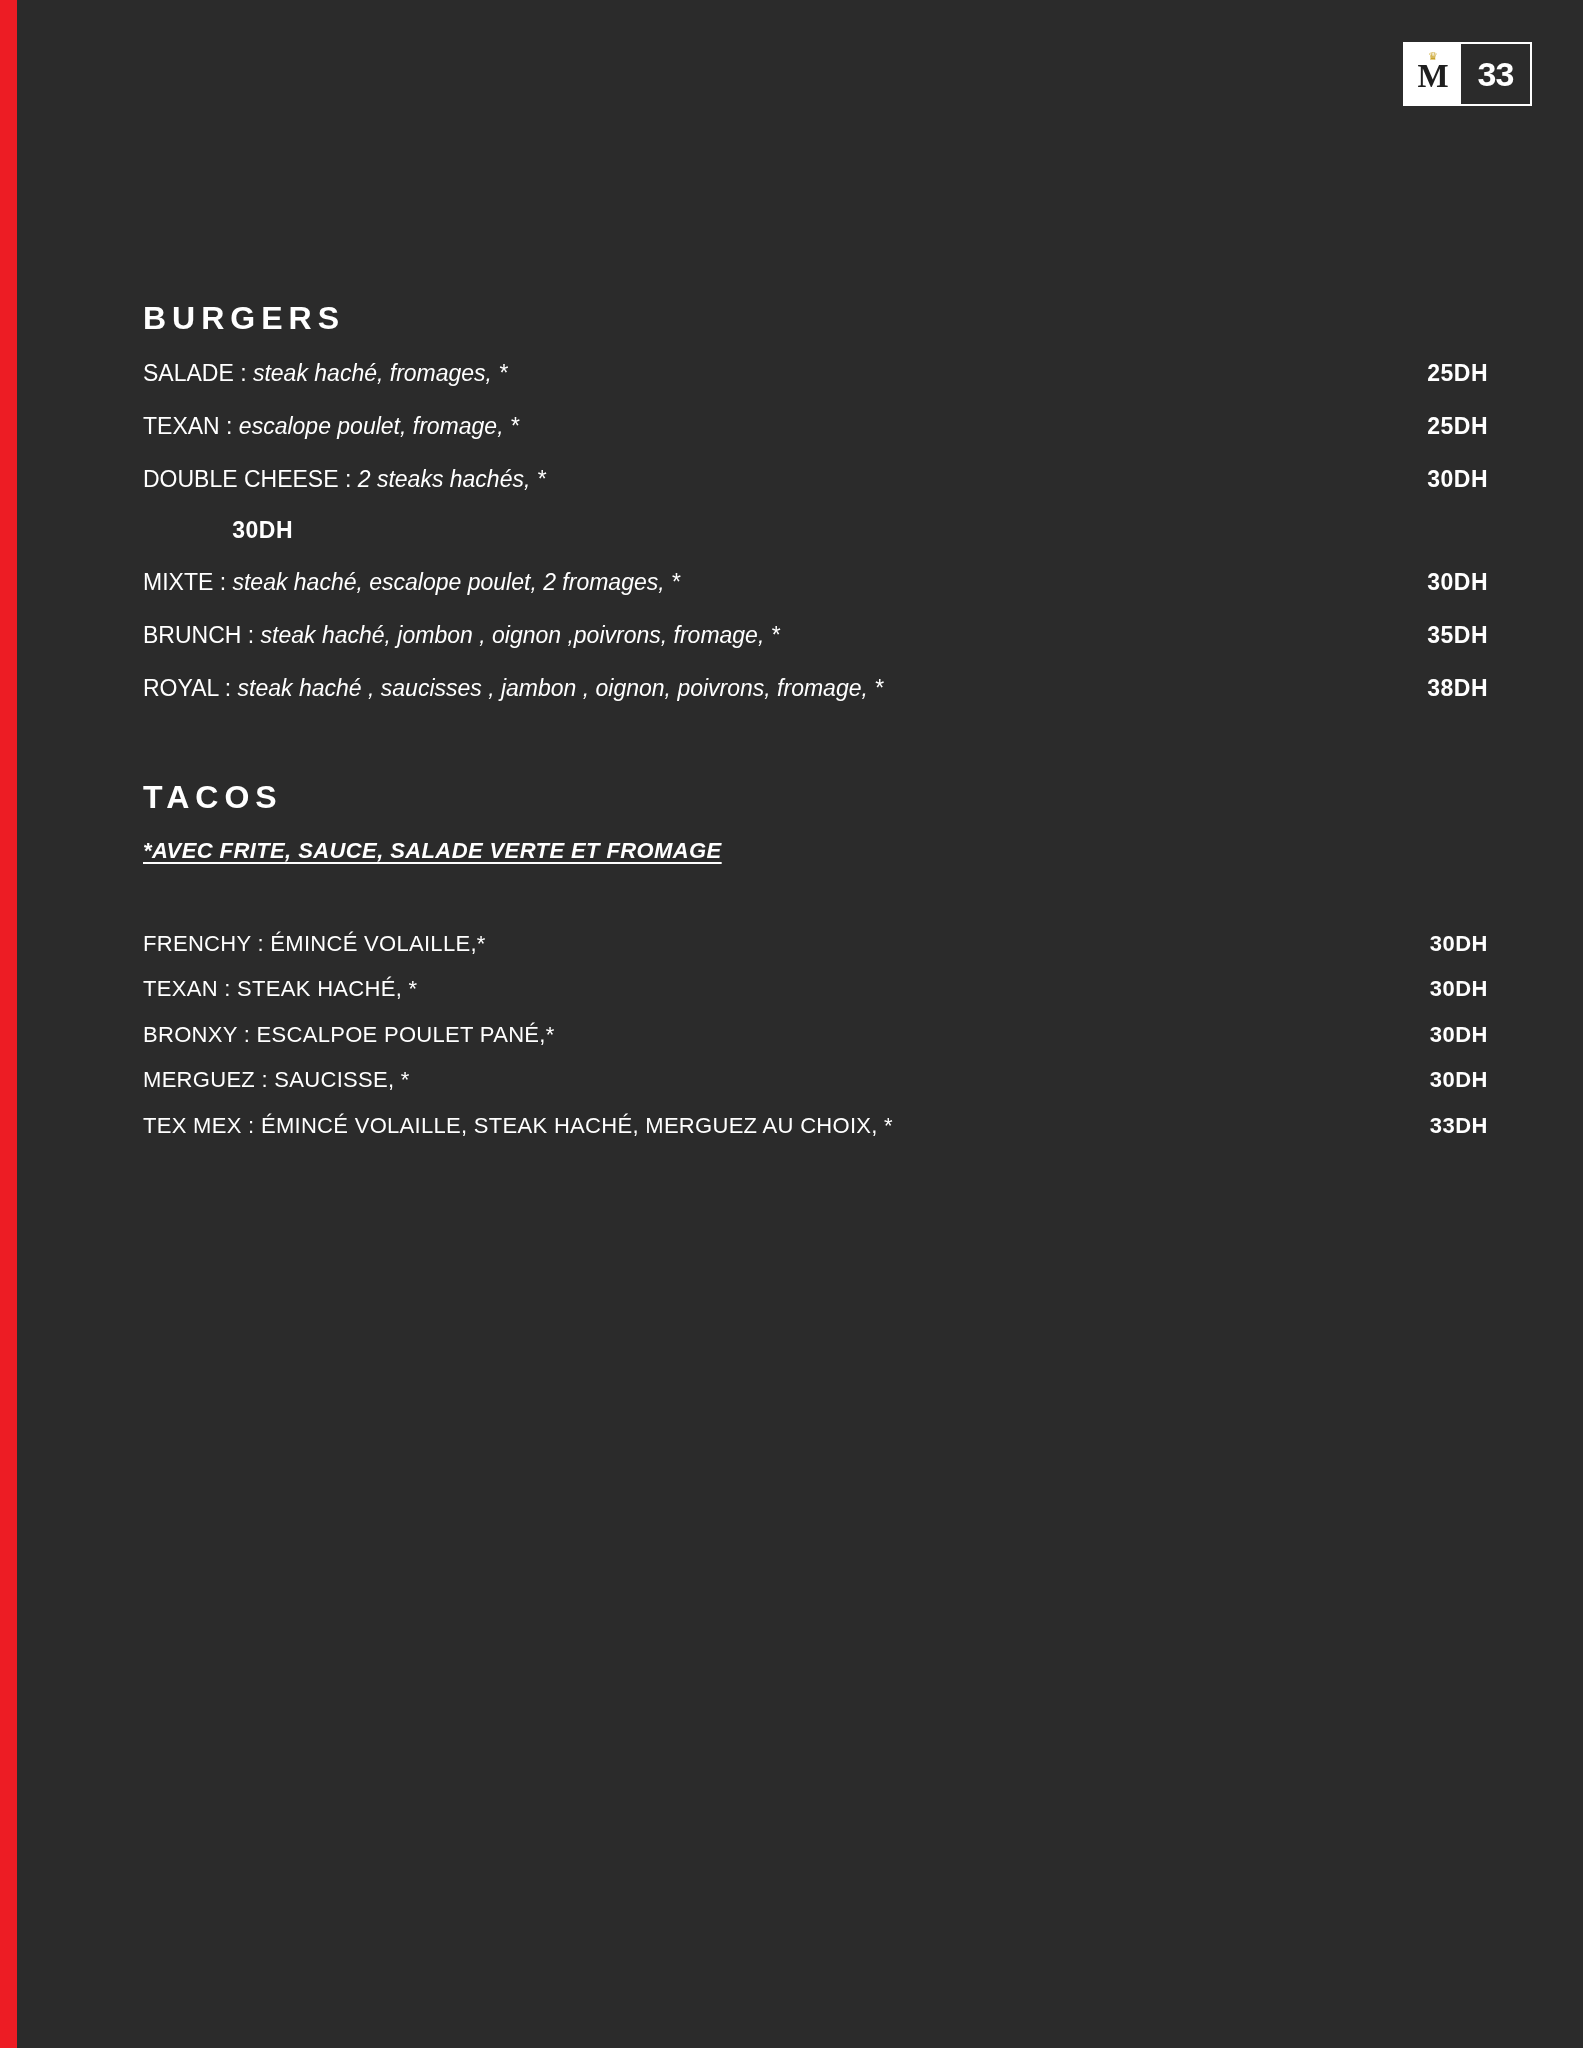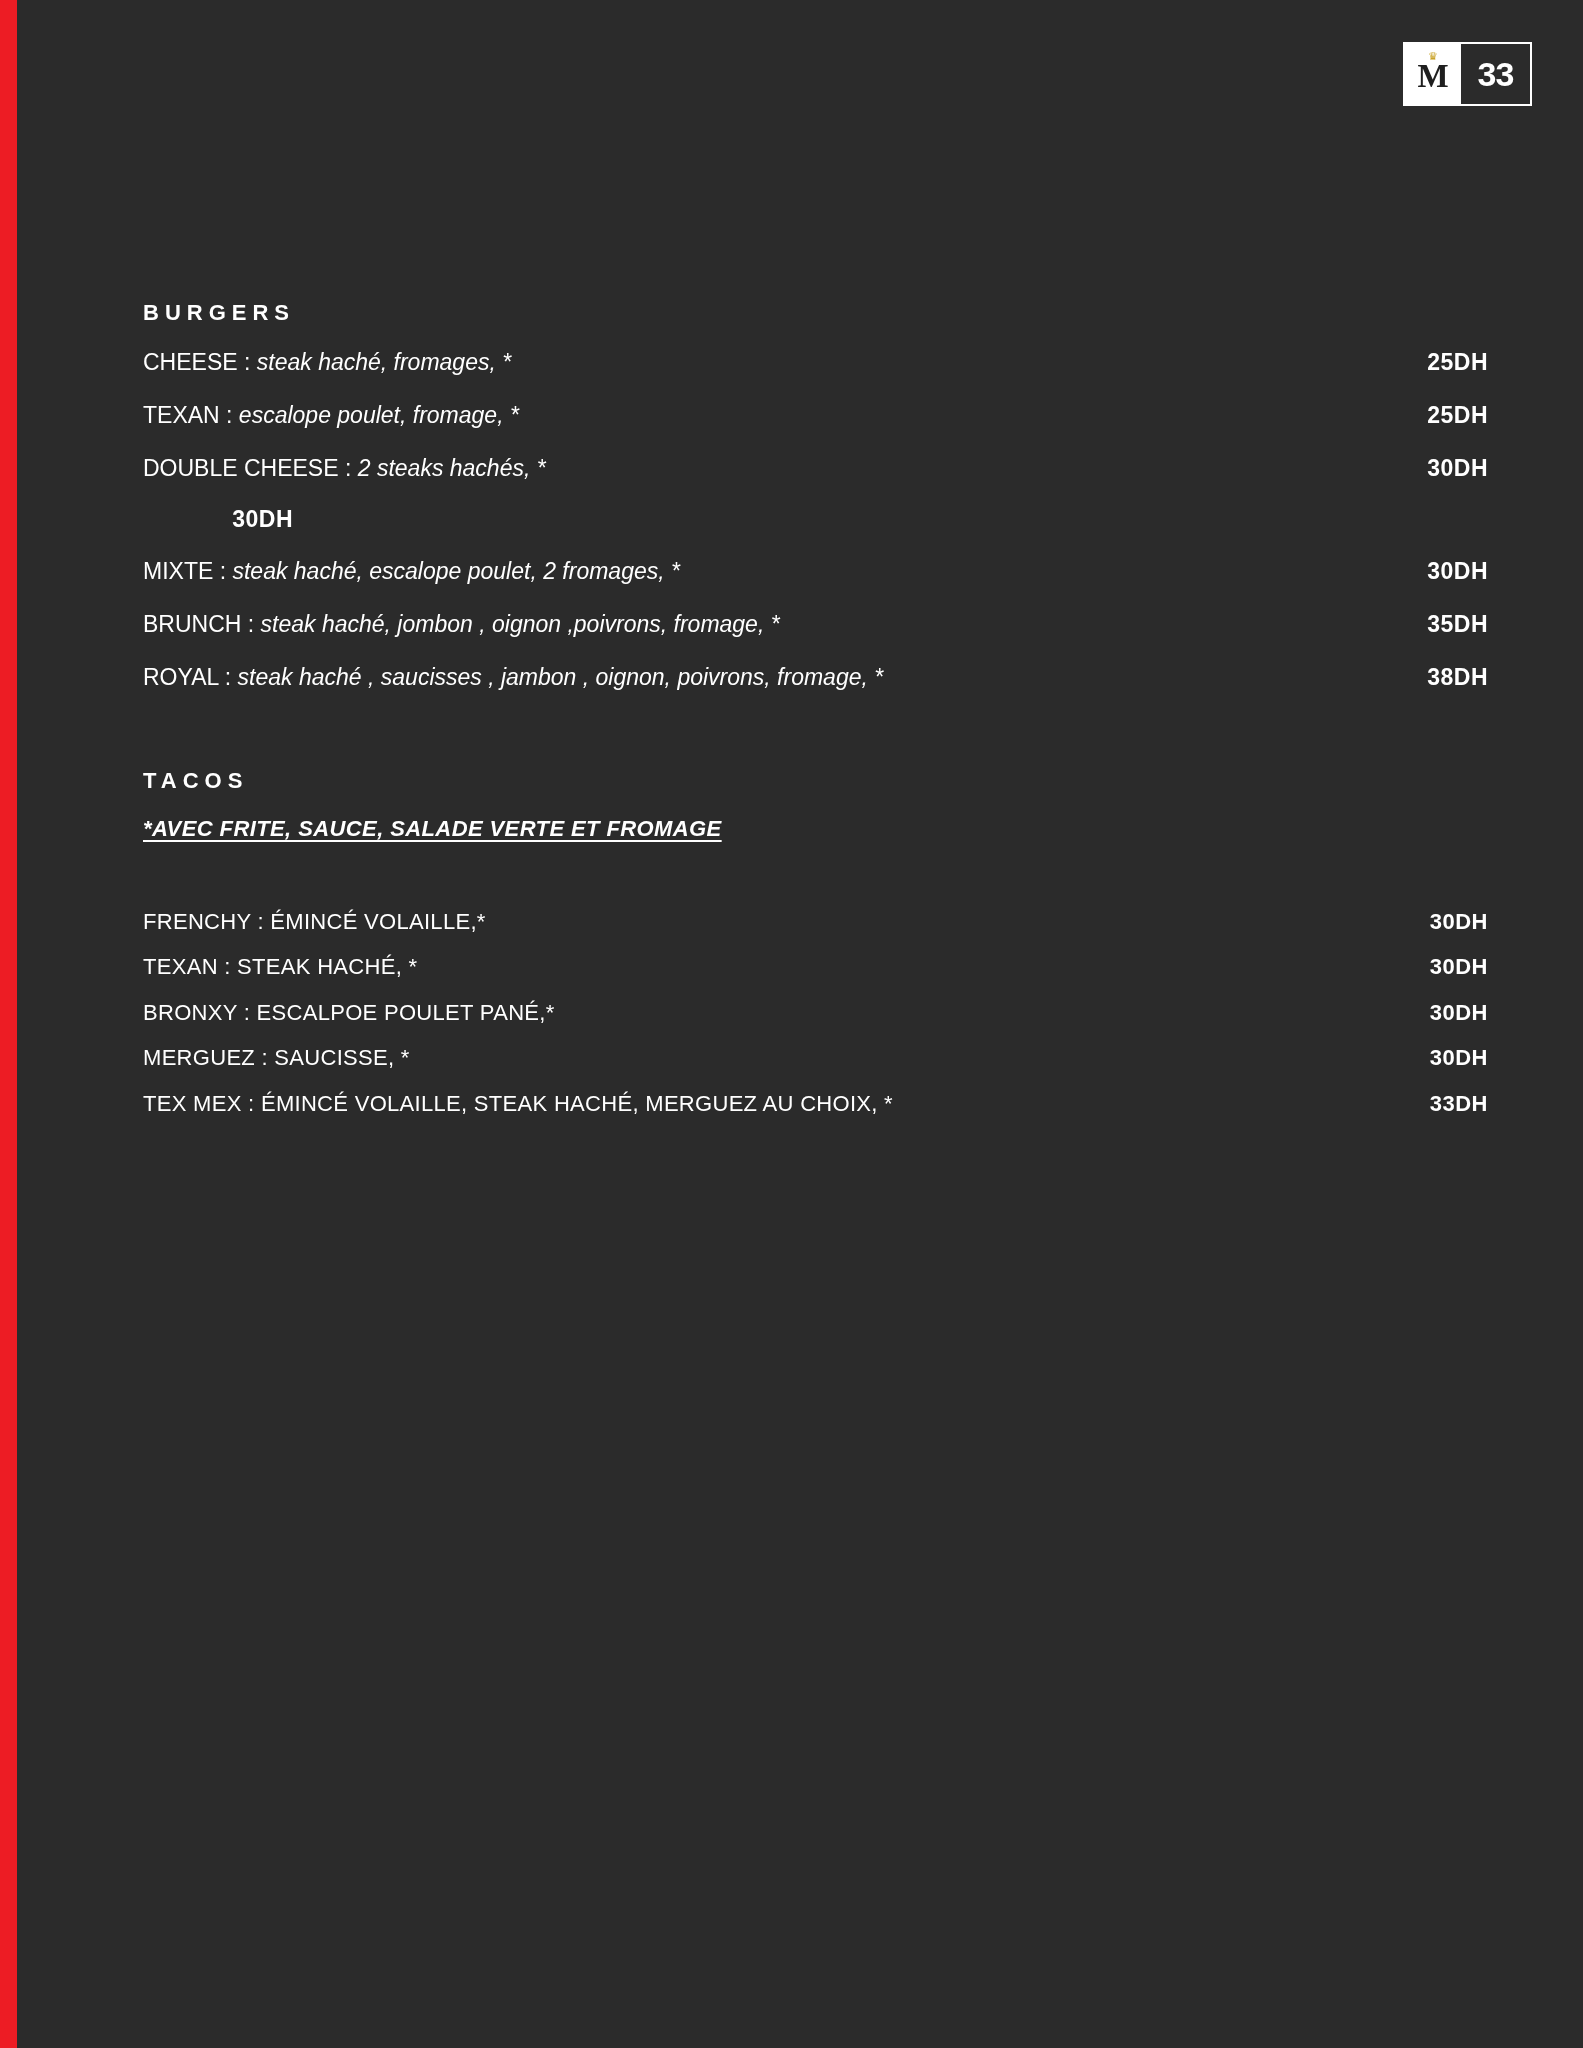--- a/index.html
+++ b/index.html
@@ -76,21 +76,21 @@
   }
 
   .content {
     position: absolute;
     left: 143px;
     right: 95px;
     top: 300px;
   }
 
   .section-title {
-    font-size: 22px;
+    font-size: 32px;
     font-weight: 700;
     letter-spacing: 6px;
     color: #ffffff;
     margin: 0 0 22px 0;
   }
   .section-sub {
     font-size: 22px;
     font-style: italic;
     font-weight: 600;
     letter-spacing: 0.4px;
@@ -168,21 +168,21 @@
   </div>
 
   <div class="content">
 
     <div class="section burgers-block">
       <h2 class="section-title">BURGERS</h2>
 
       <ul class="menu-list">
         <li class="menu-row">
           <div class="menu-name">
-            <span class="lead">CHEESE : </span><span class="desc">steak haché, fromages, *</span>
+            <span class="lead">SALADE : </span><span class="desc">steak haché, fromages, *</span>
           </div>
           <div class="menu-price">25DH</div>
         </li>
         <li class="menu-row">
           <div class="menu-name">
             <span class="lead">TEXAN : </span><span class="desc">escalope poulet, fromage, *</span>
           </div>
           <div class="menu-price">25DH</div>
         </li>
         <li class="menu-row">

